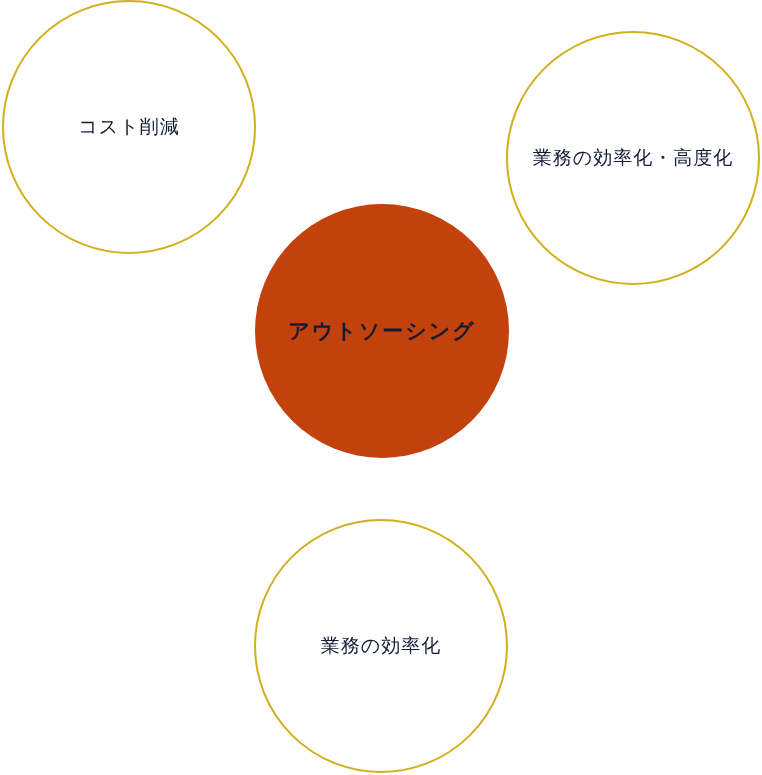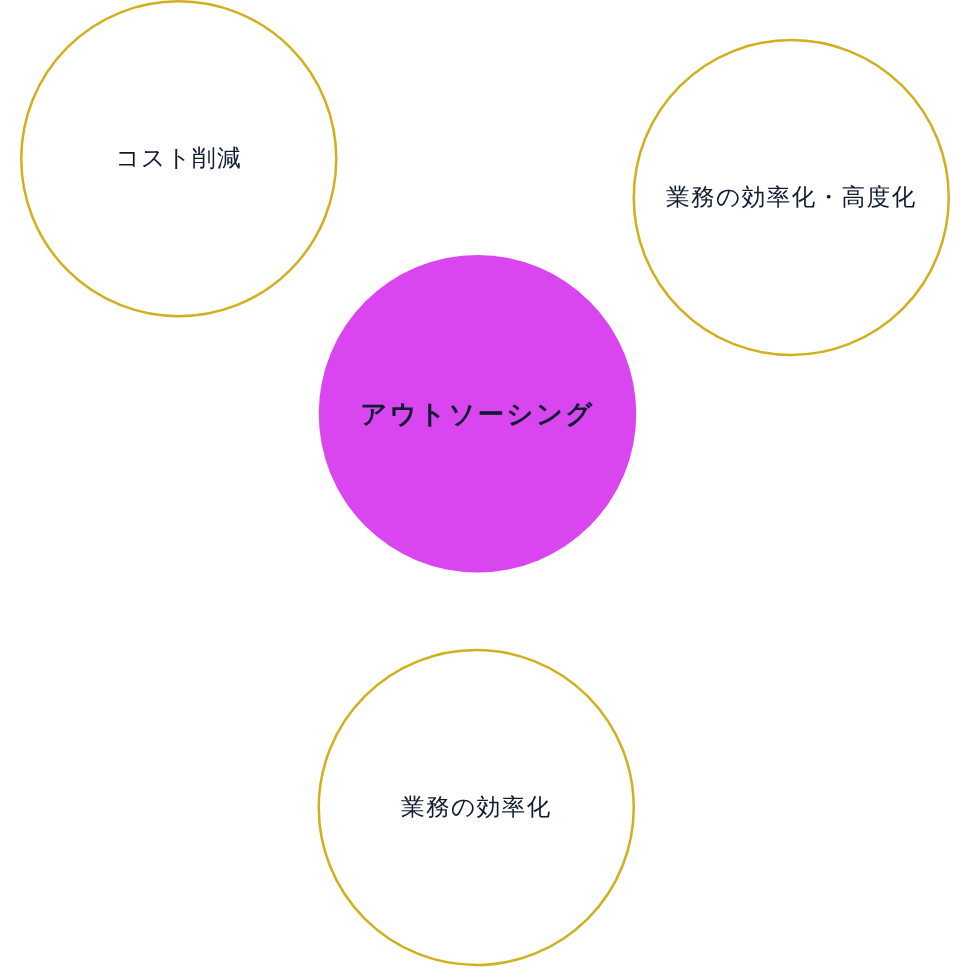--- a/index.html
+++ b/index.html
@@ -23,35 +23,35 @@
       display: flex;
       align-items: center;
       justify-content: center;
       text-align: center;
     }
     .outline {
       border: 2.5px solid #d0b01c;
       background: #ffffff;
     }
     .filled {
-      background: #d946ef;
+      background: #c2410c;
       justify-content: center;
     }
     .label {
       color: #0f1a33;
       font-size: 19px;
       letter-spacing: 1px;
       white-space: nowrap;
     }
     .filled .label {
       font-weight: bold;
       font-size: 21px;
       letter-spacing: 2px;
     }
-    #c-cost { left: 16px; top: 0px; }
+    #c-cost { left: 2px; top: 0px; }
     #c-eff { left: 506px; top: 0px; margin-top: 31px; }
     #c-center { left: 255px; top: 204px; }
     #c-prod { left: 254px; top: 519px; }
   </style>
 </head>
 <body>
 
 <div class="circle outline" id="c-cost">
   <span class="label">コスト削減</span>
 </div>

